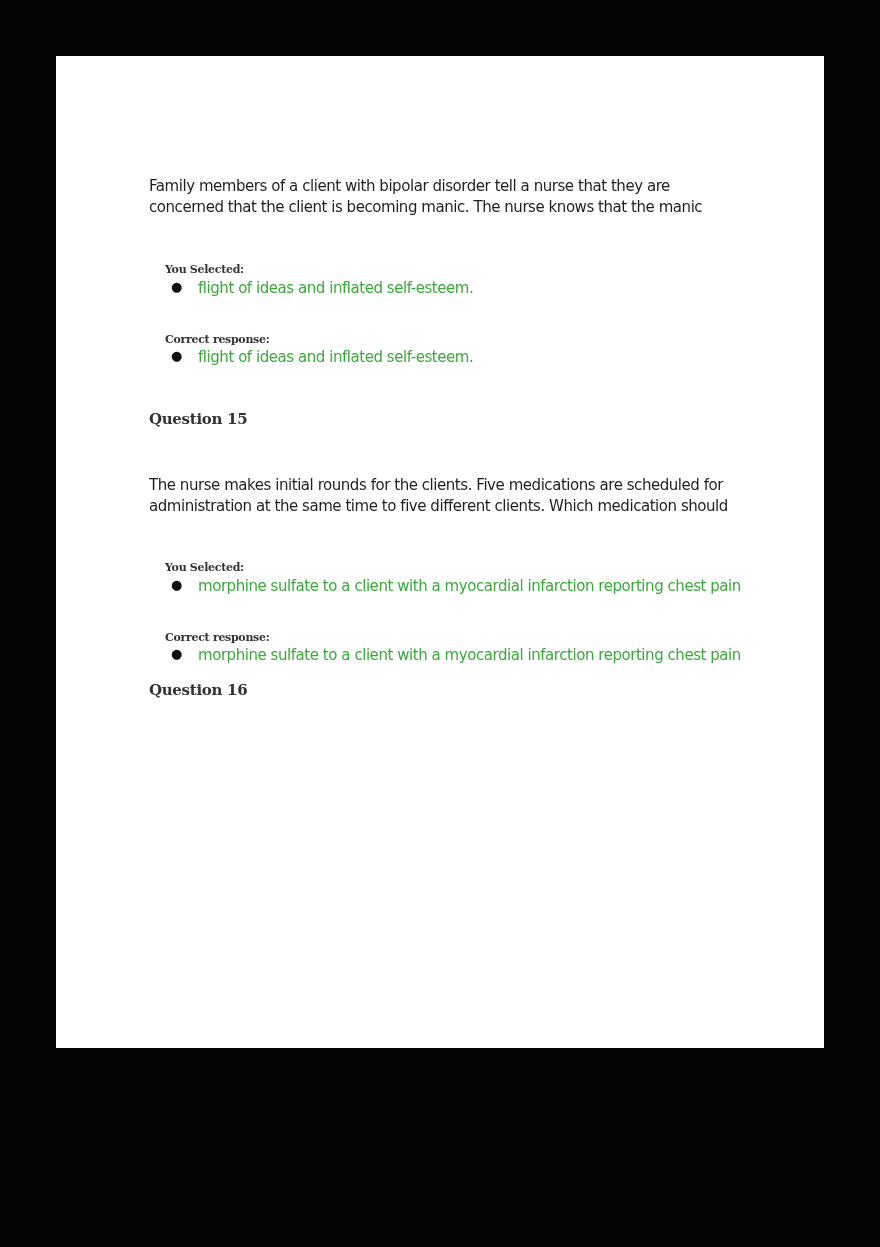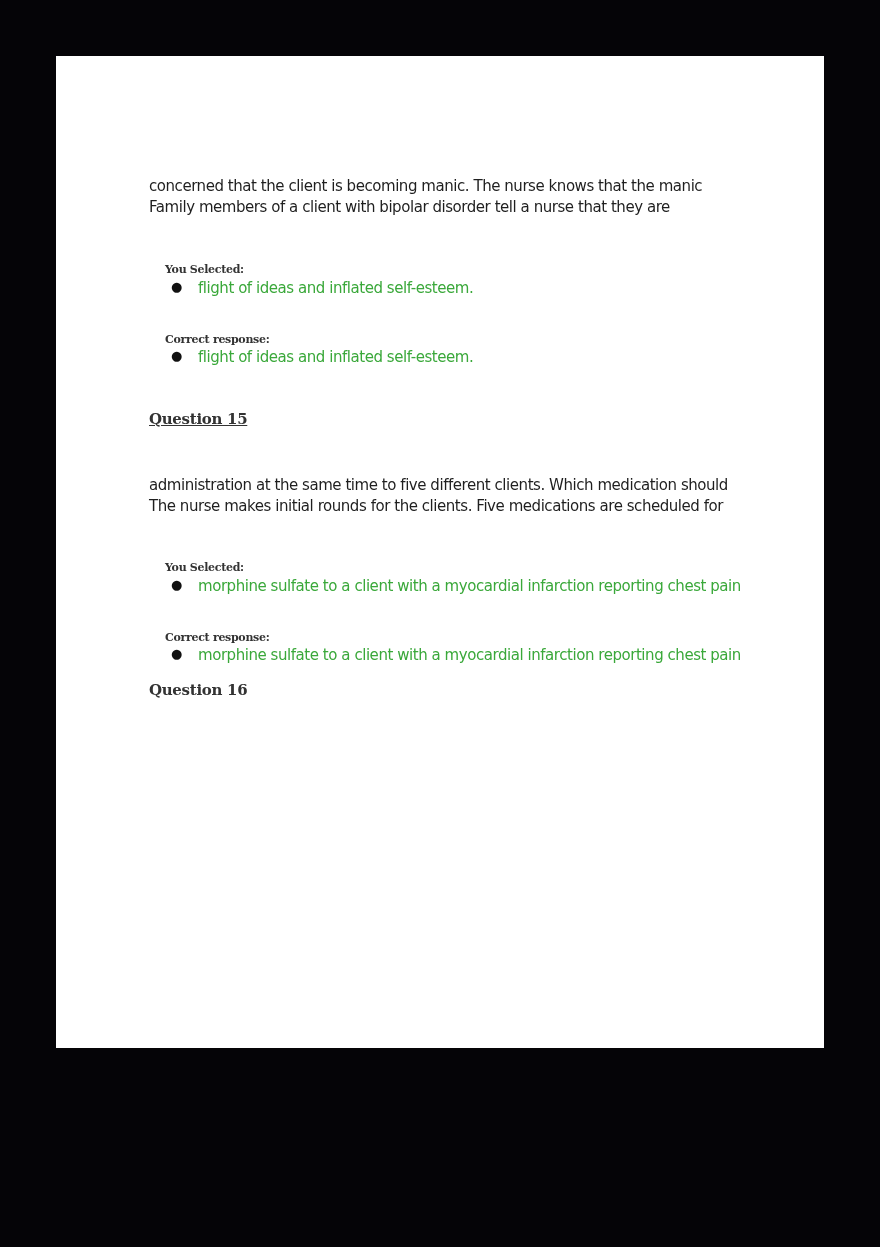--- a/index.html
+++ b/index.html
@@ -35,38 +35,38 @@
   }
   .abs { position: absolute; left: 0; }
 </style>
 </head>
 <body>
 
 <div class="page">
   <div class="content">
 
     <div class="abs" style="top:120px;">
+      <p class="qtext">Family members of a client with bipolar disorder tell a nurse that they are</p>
       <p class="qtext">concerned that the client is becoming manic. The nurse knows that the manic</p>
-      <p class="qtext">Family members of a client with bipolar disorder tell a nurse that they are</p>
     </div>
     <p class="label abs" style="top:191px;">You Selected:</p>
     <div class="answer abs" style="top:223px;">
       <span class="bullet">●</span>
       <span>flight of ideas and inflated self-esteem.</span>
     </div>
     <p class="label abs" style="top:261px;">Correct response:</p>
     <div class="answer abs" style="top:292px;">
       <span class="bullet">●</span>
       <span>flight of ideas and inflated self-esteem.</span>
     </div>
 
-    <p class="qhead abs" style="top:354px;text-decoration:underline;">Question 15</p>
+    <p class="qhead abs" style="top:354px;">Question 15</p>
     <div class="abs" style="top:419px; width:620px;">
+      <p class="qtext">The nurse makes initial rounds for the clients. Five medications are scheduled for</p>
       <p class="qtext">administration at the same time to five different clients. Which medication should</p>
-      <p class="qtext">The nurse makes initial rounds for the clients. Five medications are scheduled for</p>
     </div>
     <p class="label abs" style="top:489px;">You Selected:</p>
     <div class="answer abs" style="top:521px; width:640px;">
       <span class="bullet">●</span>
       <span>morphine sulfate to a client with a myocardial infarction reporting chest pain</span>
     </div>
     <p class="label abs" style="top:559px;">Correct response:</p>
     <div class="answer abs" style="top:590px; width:640px;">
       <span class="bullet">●</span>
       <span>morphine sulfate to a client with a myocardial infarction reporting chest pain</span>

